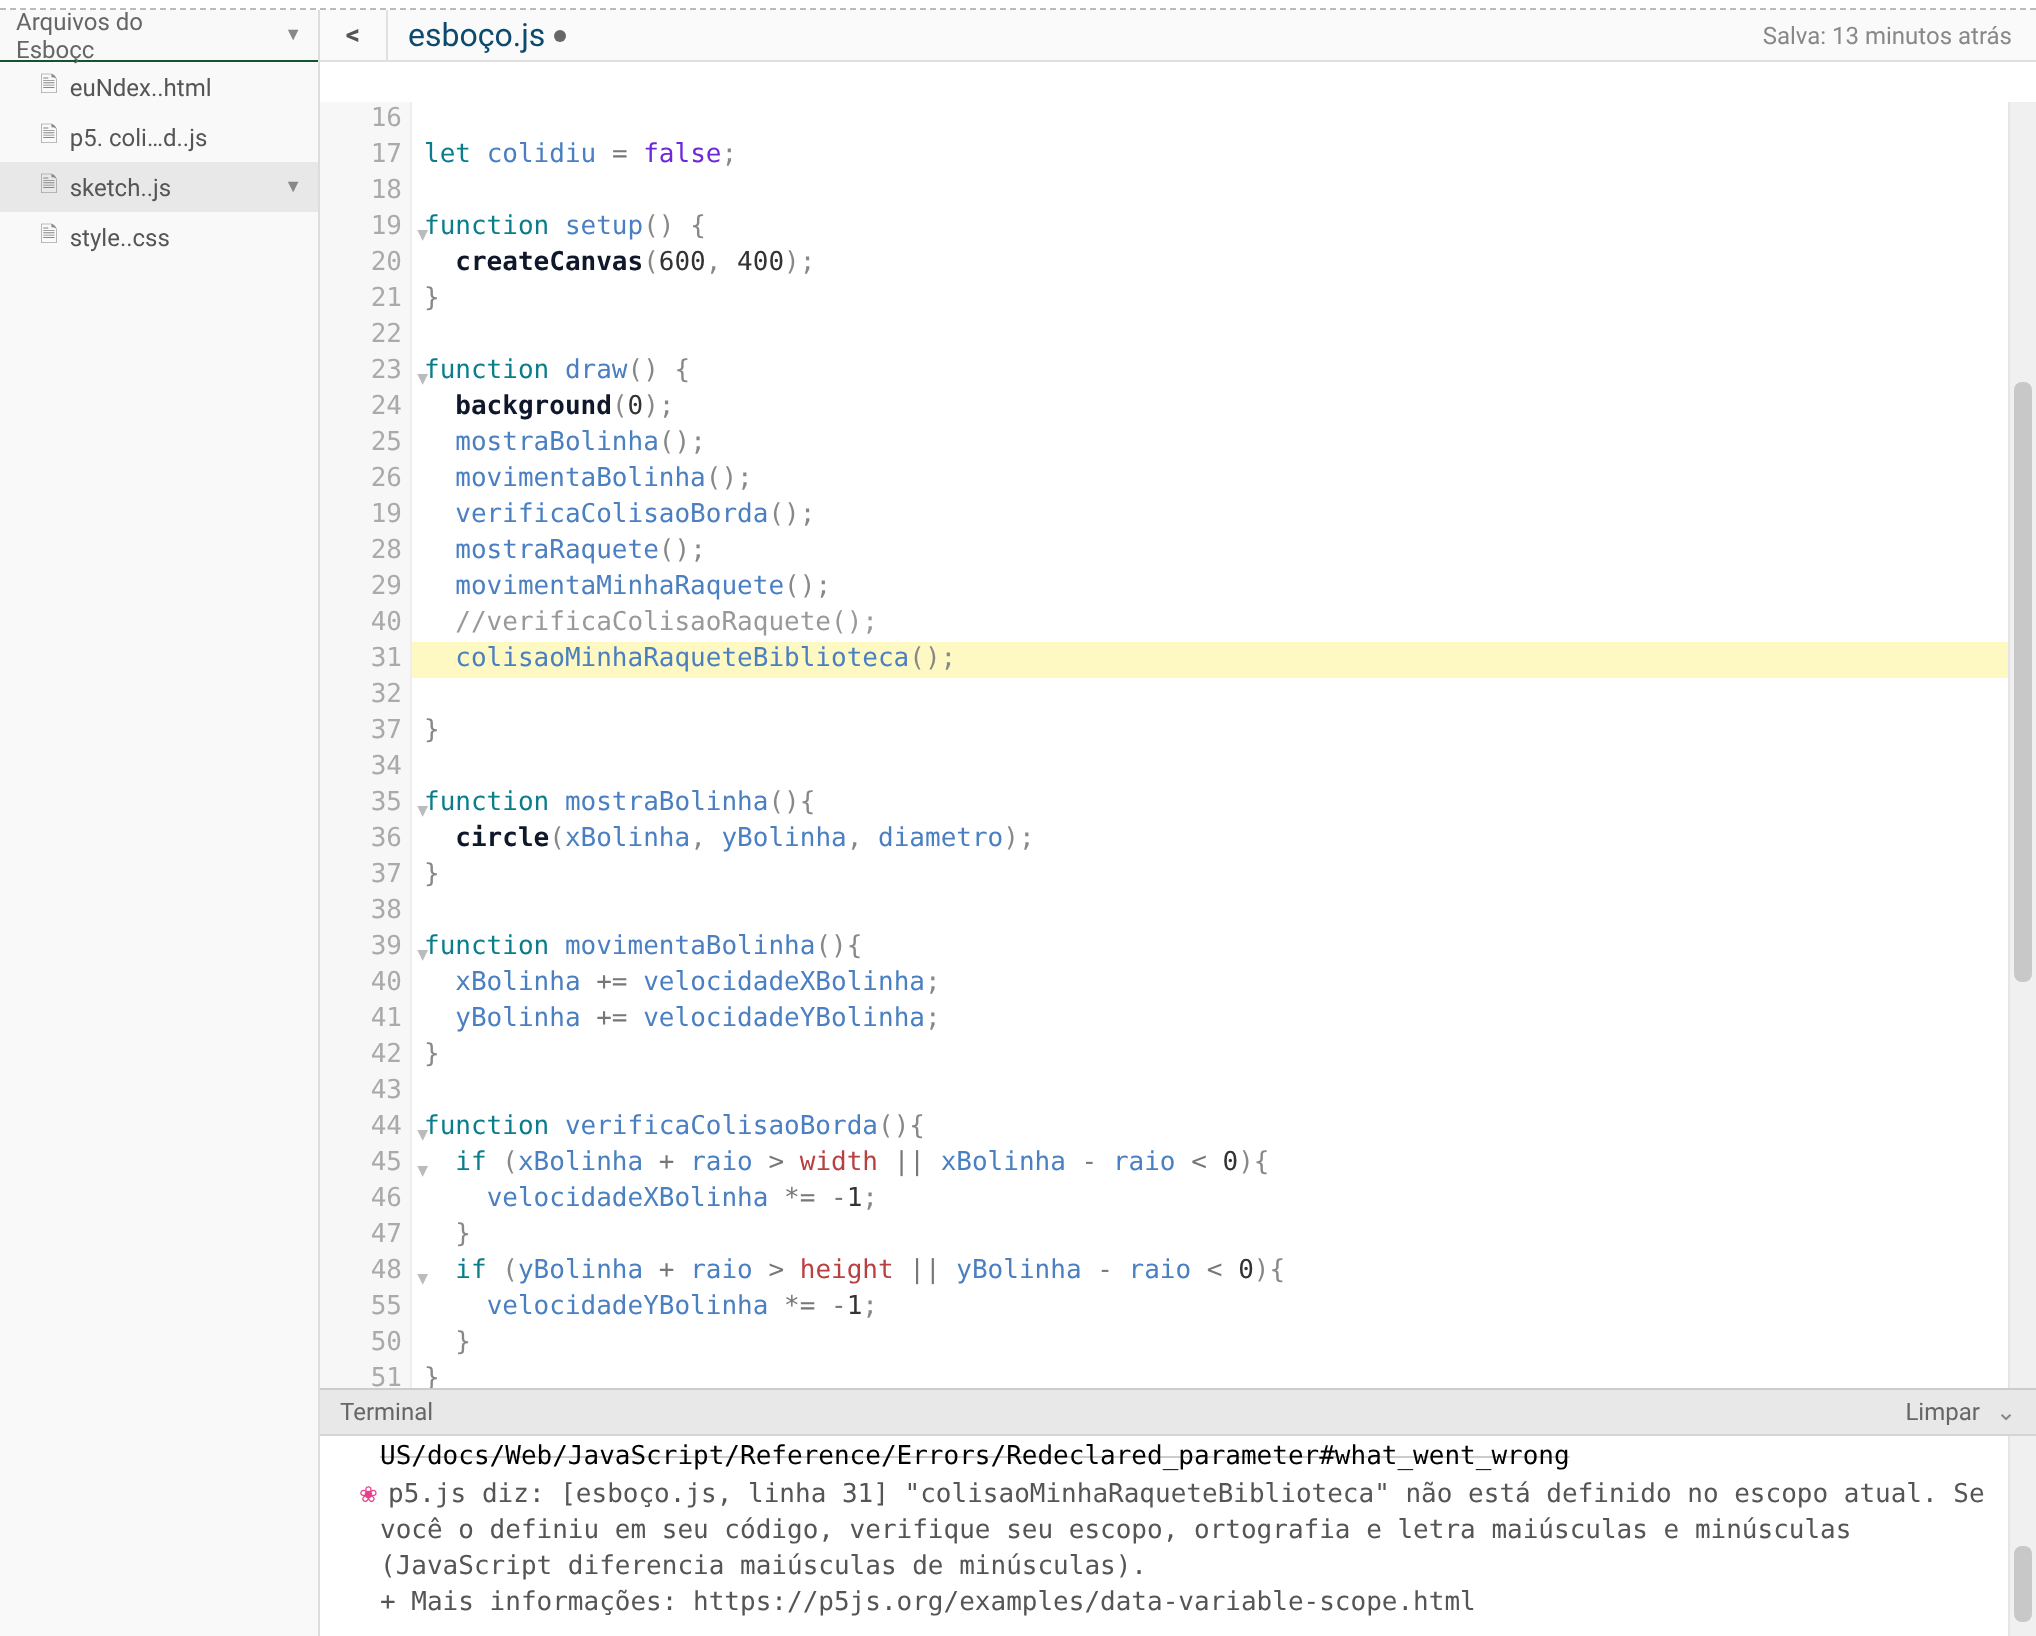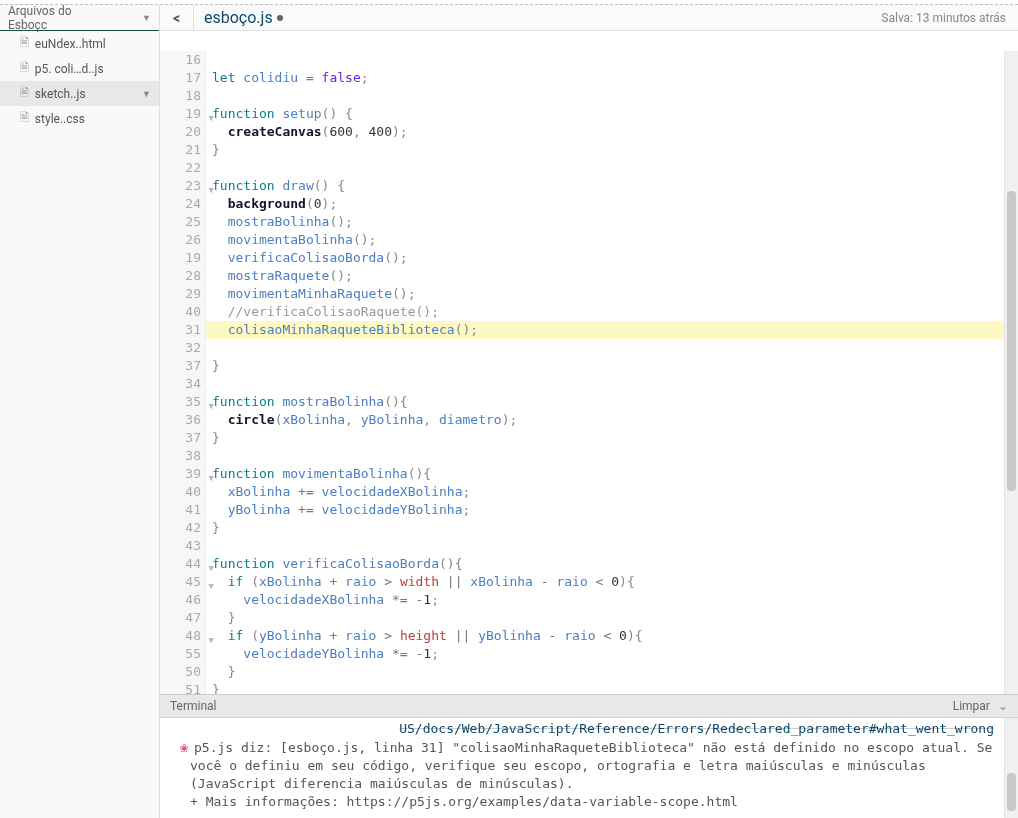--- a/index.html
+++ b/index.html
@@ -204,24 +204,23 @@
     flex: 1;
     font-family: "Menlo", "Consolas", monospace;
     font-size: 13px;
     line-height: 18px;
     color: #555;
     padding: 2px 10px 2px 30px;
     overflow: hidden;
     word-wrap: break-word;
   }
   .term-faded {
-    color: #0c4a6e;
+    color: #000000;
     text-decoration: line-through;
     text-decoration-color: rgba(0,0,0,0.2);
-    text-align: right;
   }
   .term-line { white-space: pre-wrap; }
   .flower {
     display: inline-block;
     color: #e83e8c;
     font-size: 14px;
     margin-right: 4px;
     text-indent: -10px;
   }
   .term-scroll {

